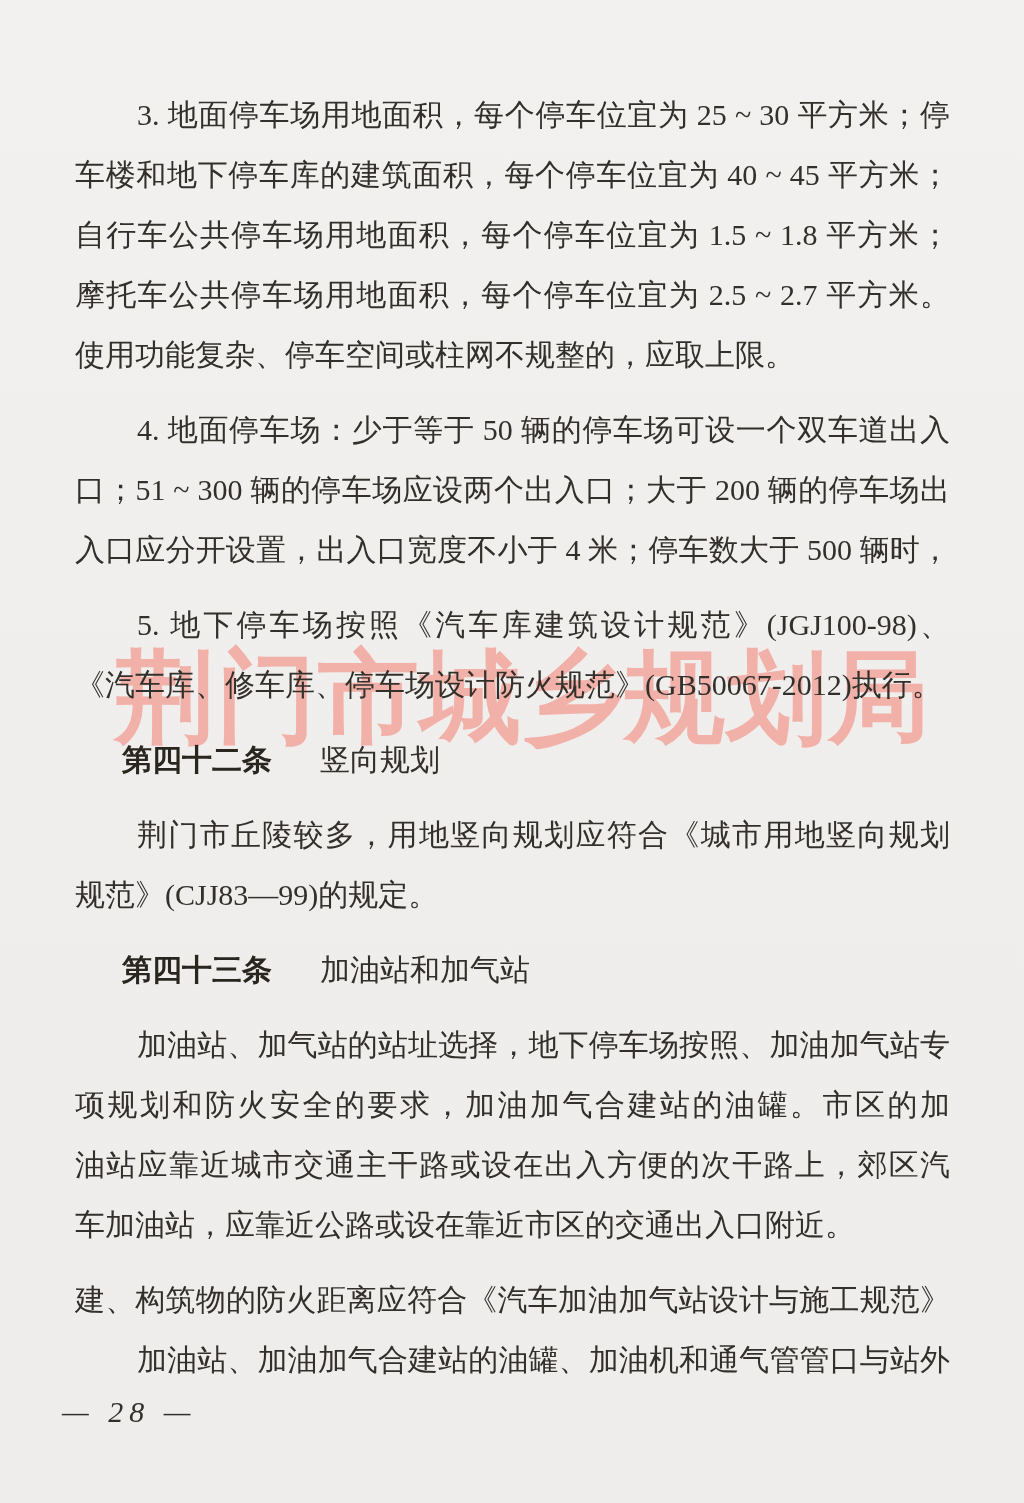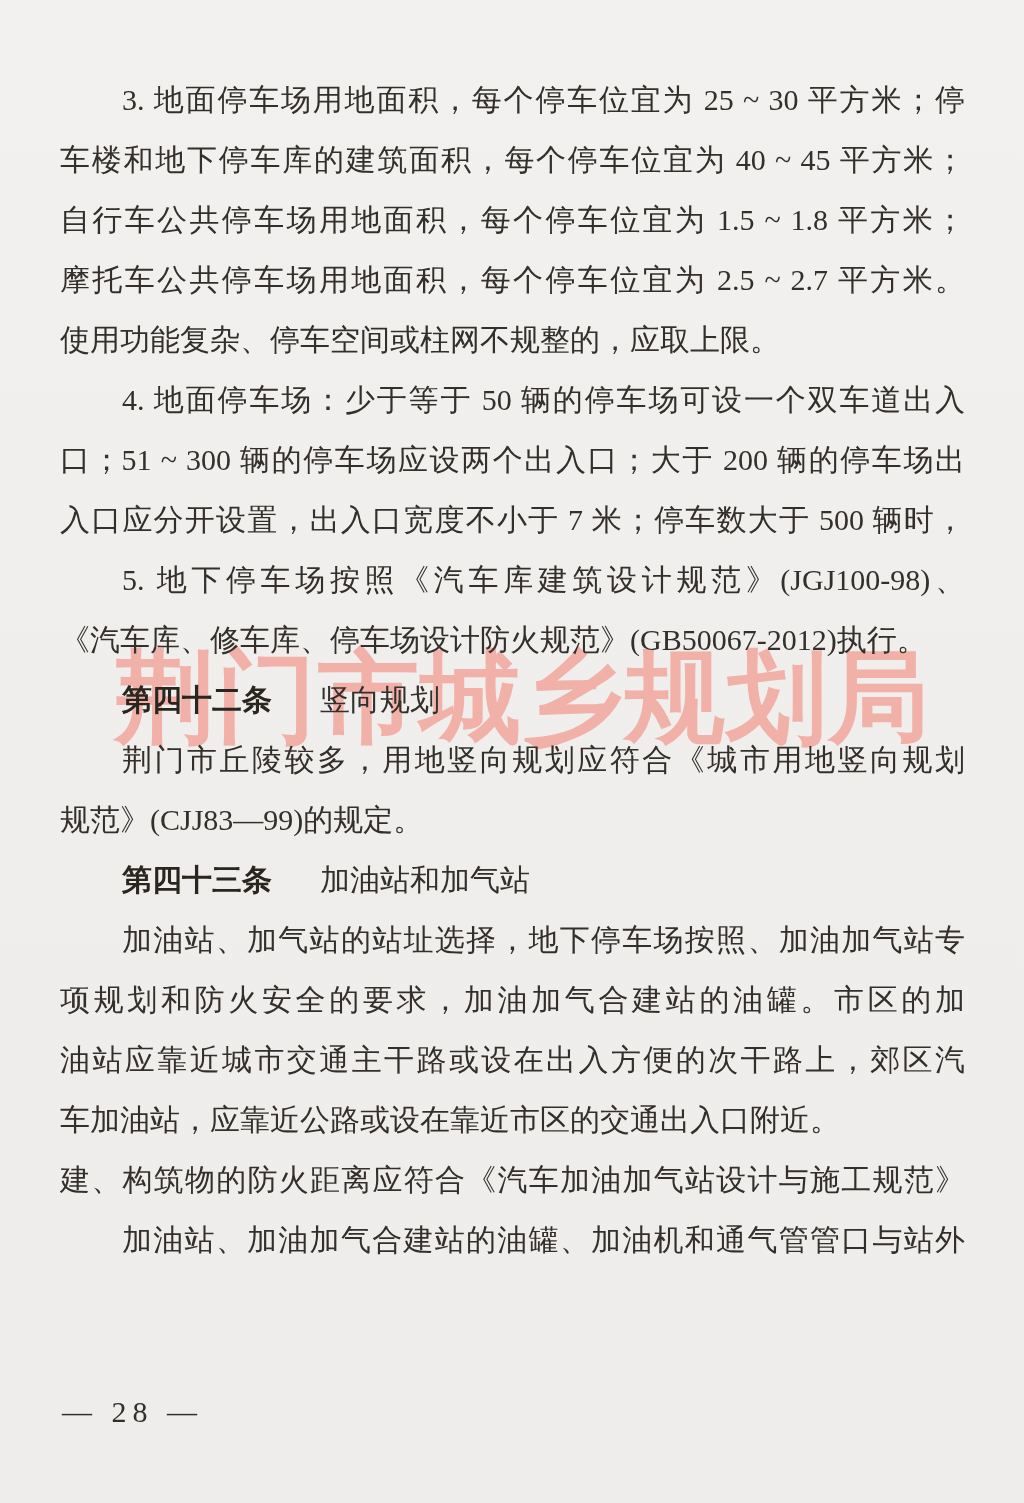--- a/index.html
+++ b/index.html
@@ -31,21 +31,21 @@
     opacity: 0.9;
     user-select: none;
   }
   .content {
     position: absolute;
     left: 60px;
     top: 70px;
     width: 905px;
     z-index: 2;
   }
-  .para { margin: 0; padding: 0; }
+  .para { margin: 15px; padding: 0; }
   .line {
     height: 60px;
     line-height: 60px;
     font-size: 30px;
     color: #33302c;
     text-align: justify;
     text-align-last: justify;
     text-justify: inter-character;
     overflow: hidden;
     white-space: nowrap;
@@ -78,20 +78,21 @@
   }
   .pagefooter {
     position: absolute;
     left: 62px;
     top: 1382px;
     z-index: 2;
     font-size: 30px;
     line-height: 60px;
     color: #33302c;
     letter-spacing: 6px;
+    font-style: italic;
   }
 </style>
 </head>
 <body>
 
 <div class="page">
 
   <div class="watermark">荆门市城乡规划局</div>
 
   <main class="content">
@@ -100,21 +101,21 @@
       <div class="line first">3. 地面停车场用地面积，每个停车位宜为 25 ~ 30 平方米；停</div>
       <div class="line">车楼和地下停车库的建筑面积，每个停车位宜为 40 ~ 45 平方米；</div>
       <div class="line">自行车公共停车场用地面积，每个停车位宜为 1.5 ~ 1.8 平方米；</div>
       <div class="line">摩托车公共停车场用地面积，每个停车位宜为 2.5 ~ 2.7 平方米。</div>
       <div class="line plast">使用功能复杂、停车空间或柱网不规整的，应取上限。</div>
     </section>
 
     <section class="para">
       <div class="line first">4. 地面停车场：少于等于 50 辆的停车场可设一个双车道出入</div>
       <div class="line">口；51 ~ 300 辆的停车场应设两个出入口；大于 200 辆的停车场出</div>
-      <div class="line">入口应分开设置，出入口宽度不小于 7 米；停车数大于 500 辆时，</div>
+      <div class="line">入口应分开设置，出入口宽度不小于 4 米；停车数大于 500 辆时，</div>
     </section>
 
     <section class="para">
       <div class="line first">5. 地下停车场按照《汽车库建筑设计规范》(JGJ100-98)、</div>
       <div class="line plast">《汽车库、修车库、停车场设计防火规范》(GB50067-2012)执行。</div>
     </section>
 
     <h2 class="heading">
       <span class="hnum">第四十二条</span><span class="htitle">竖向规划</span>
     </h2>

